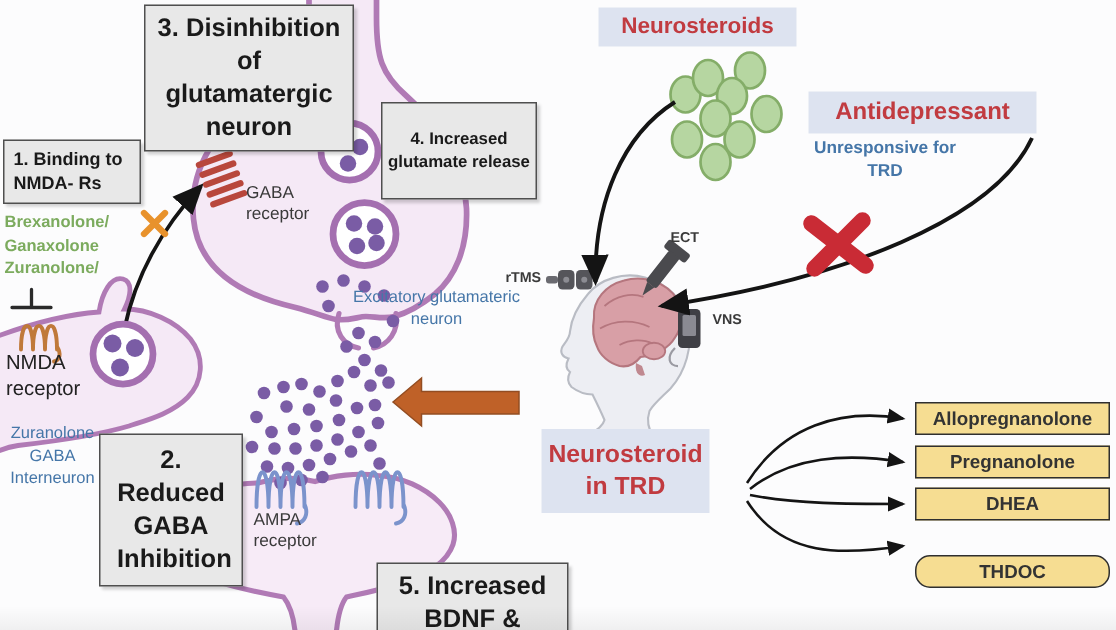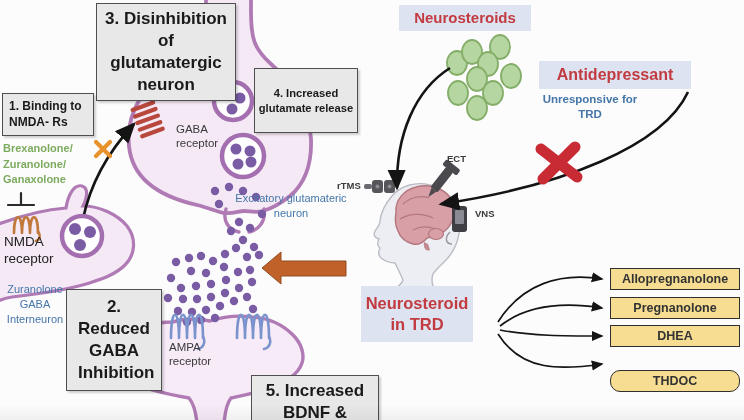--- a/index.html
+++ b/index.html
@@ -197,31 +197,31 @@
     <path d="M498,334 C522,372 562,370 602,364" marker-end="url(#ah2)"></path>
   </g>
 </svg>
 
 <div class="stepbox" style="left:96px;top:3px;width:140px;">3. Disinhibition of glutamatergic neuron</div>
 
 <div class="stepbox" style="left:2px;top:93px;width:92px;text-align:left;font-size:12px;padding:5px 6px;">1. Binding to NMDA- Rs</div>
 
 <div class="lbl greentxt" style="left:3px;top:141px;width:90px;">
   <div>Brexanolone/</div>
+  <div>Ganaxolone</div>
   <div>Zuranolone/</div>
-  <div>Ganaxolone</div>
 </div>
 
 <div class="lbl rcpt" style="left:4px;top:234px;width:70px;font-size:13.5px;color:#222;">NMDA receptor</div>
 
 <div class="lbl bluetxt" style="left:2px;top:282px;width:66px;font-size:11px;line-height:15px;text-align:center;">Zuranolone GABA Interneuron</div>
 
 <div class="stepbox" style="left:66px;top:289px;width:96px;padding:6px 11px;">2. Reduced GABA Inhibition</div>
 
-<div class="lbl rcpt" style="left:176px;top:122px;width:58px;">GABA receptor</div>
+<div class="lbl rcpt" style="left:164px;top:122px;width:58px;">GABA receptor</div>
 
 <div class="stepbox" style="left:254px;top:68px;width:104px;font-size:11.2px;padding:17px 3px;">4. Increased glutamate release</div>
 
 <div class="lbl bluetxt" style="left:228px;top:191px;width:126px;font-size:11px;line-height:15px;text-align:center;">Excitatory glutamateric neuron</div>
 
 <div class="lbl rcpt" style="left:169px;top:340px;width:58px;">AMPA receptor</div>
 
 <div class="stepbox" style="left:251px;top:351px;width:128px;margin-top:24px;">5. Increased BDNF &amp; syaptogensis</div>
 
 <div class="lavbox" style="left:399px;top:5px;width:132px;height:26px;line-height:26px;font-size:15px;">Neurosteroids</div>

